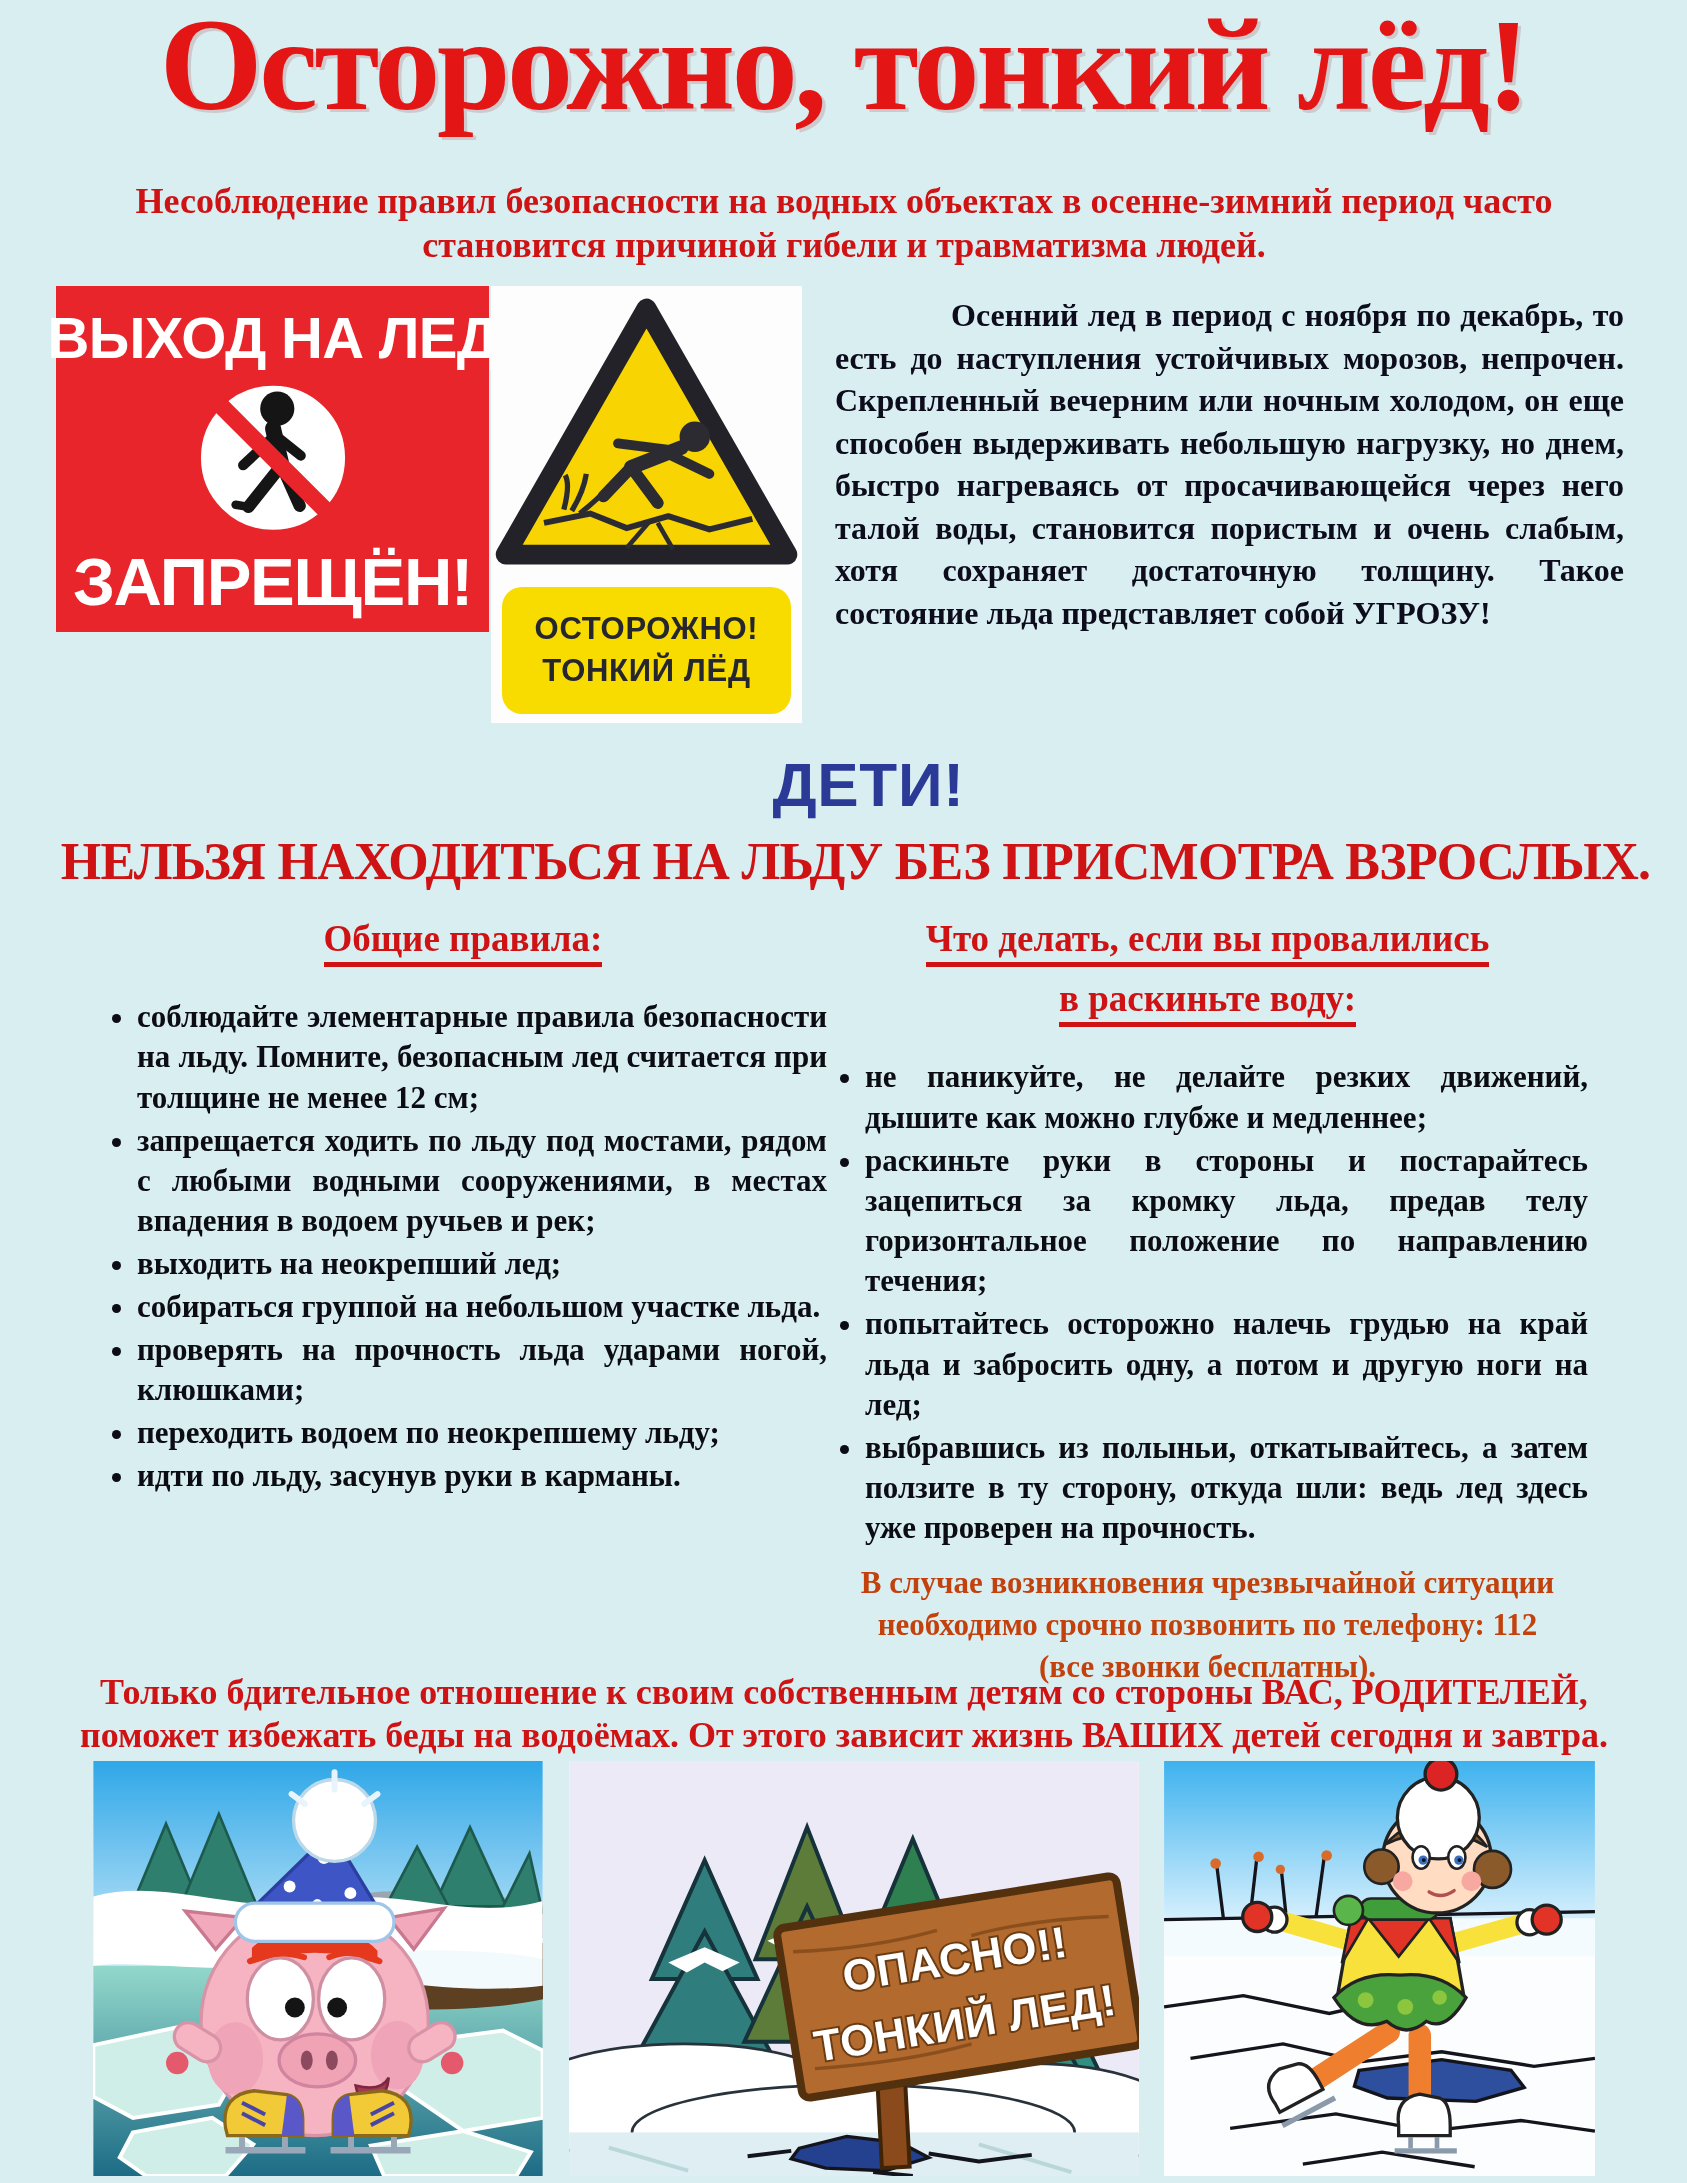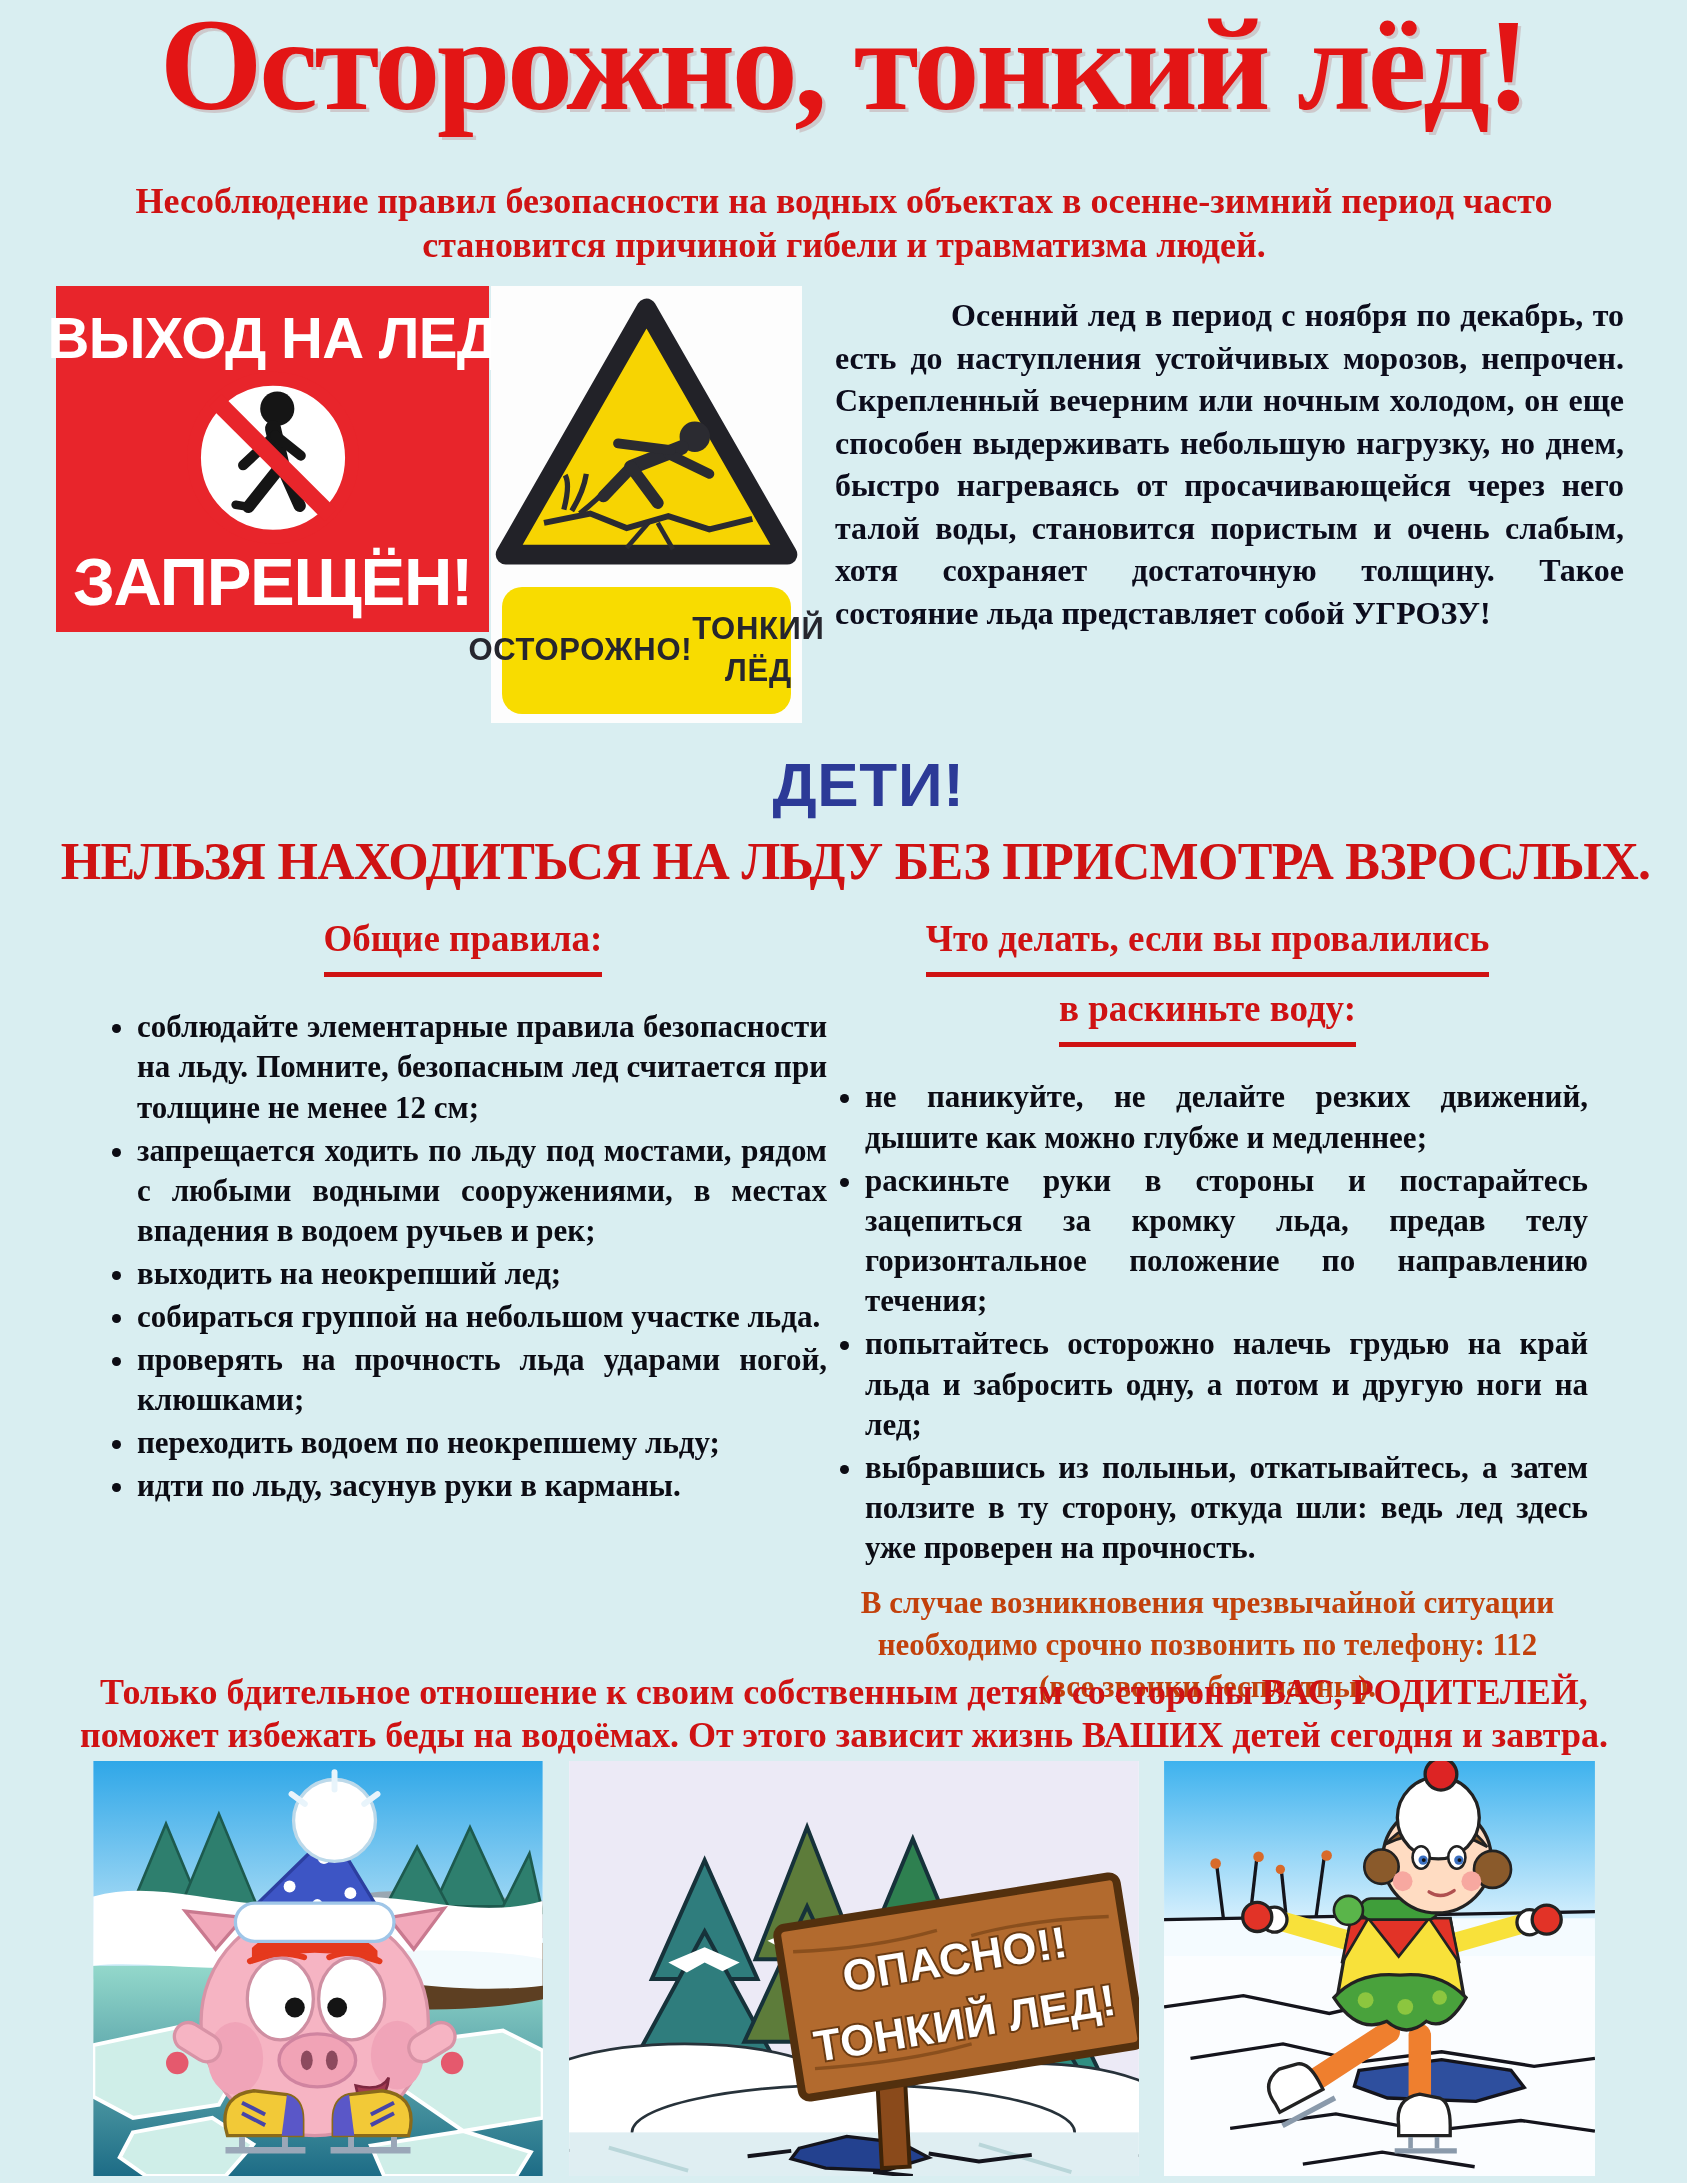--- a/index.html
+++ b/index.html
@@ -29,21 +29,21 @@
   }
   .snw-top{font-size:58px;letter-spacing:-0.7px;}
   .snw-bottom{font-size:67px;letter-spacing:-1.3px;}
   .snw-icon{width:218px;height:218px;}
   .sign-thin-ice{
     position:absolute;left:491px;top:286px;width:311px;height:437px;background:#fdfdfd;
   }
   .sti-triangle{position:absolute;top:4px;left:0;width:311px;height:291px;}
   .sti-label{
     position:absolute;left:10.6px;right:10.6px;bottom:9.3px;height:127px;background:#f8dc00;
-    border-radius:20px;display:flex;flex-direction:row;align-items:center;justify-content:center;
+    border-radius:20px;display:flex;flex-direction:column;align-items:center;justify-content:center;
     font-family:"Liberation Sans","DejaVu Sans",sans-serif;font-weight:700;font-size:31px;
     color:#26262e;line-height:1.35;letter-spacing:0.7px;text-align:center;
   }
   
   .intro{
     position:absolute;left:835px;top:294px;width:789px;margin:0;
     font-size:32px;line-height:1.33;font-weight:700;color:#0c0c1c;
     text-align:justify;text-indent:116px;
   }
   
@@ -57,21 +57,21 @@
   .warning-caps{
     position:absolute;top:832px;left:12px;width:100%;margin:0;text-align:center;
     font-size:52px;font-weight:700;color:#cf1213;letter-spacing:-0.7px;
   }
   
   .columns{position:absolute;top:920px;left:99px;width:1489px;display:flex;justify-content:space-between;}
   .col-left{width:728px;}
   .col-right{width:761px;}
   .col-heading{text-align:center;font-size:37px;font-weight:700;color:#cf1213;line-height:1.0;}
   .uline{
-    display:inline-block;border-bottom:5.3px solid #cf1213;padding-bottom:15px;margin-bottom:13.2px;
+    display:inline-block;border-bottom:5.3px solid #cf1213;padding-bottom:5px;margin-bottom:13.2px;
   }
   ul.rules{
     margin:17px 0 0;padding-left:38px;font-size:31px;font-weight:700;line-height:1.3;color:#0c0c14;
   }
   ul.rules li{text-align:justify;margin-bottom:2.6px;}
   .emergency{
     margin:13.2px 20px 0;text-align:center;font-size:31px;font-weight:700;line-height:1.35;color:#c2410c;
   }
   
   .parents-message{

